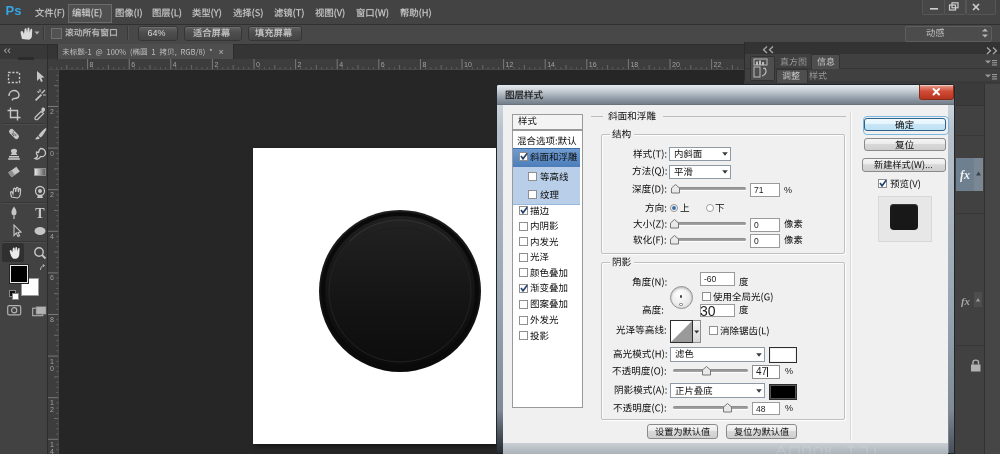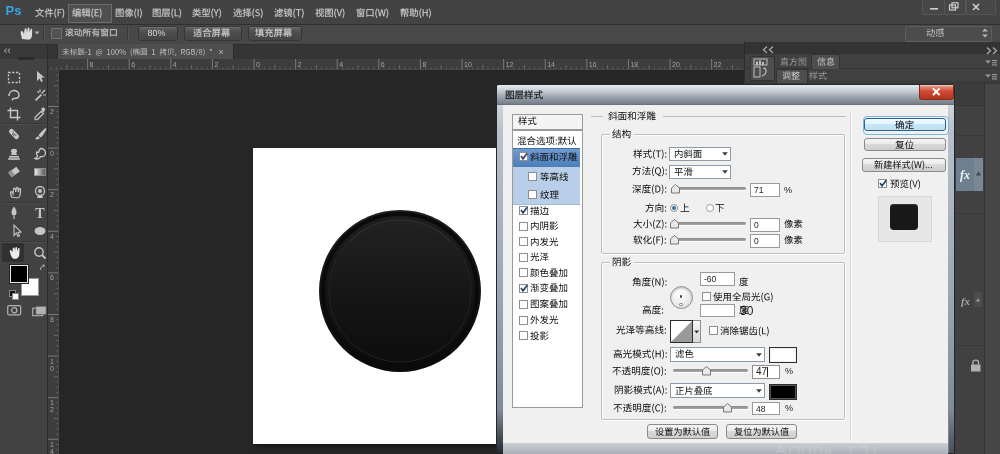--- a/index.html
+++ b/index.html
@@ -161,21 +161,21 @@
           <path transform="translate(17.60,7.74) scale(0.008800)" d="M534 -739V-406C534 -267 523 -91 404 32C420 42 451 67 462 82C591 -48 611 -255 611 -406V-429H766V77H841V-429H958V-501H611V-684C726 -702 854 -728 939 -764L888 -828C806 -790 659 -758 534 -739ZM172 -361V-391V-521H370V-361ZM441 -819C362 -783 218 -756 98 -741V-391C98 -261 93 -88 29 34C45 43 77 68 90 82C147 -22 165 -167 170 -293H442V-589H172V-685C284 -699 408 -721 489 -756Z"></path>
           <path transform="translate(26.40,7.74) scale(0.008800)" d="M391 -840C379 -797 365 -753 347 -710H63V-640H316C252 -508 160 -386 40 -304C54 -290 78 -263 88 -246C151 -291 207 -345 255 -406V79H329V-119H748V-15C748 0 743 6 726 6C707 7 646 8 580 5C590 26 601 57 605 77C691 77 746 77 779 66C812 53 822 30 822 -14V-524H336C359 -562 379 -600 397 -640H939V-710H427C442 -747 455 -785 467 -822ZM329 -289H748V-184H329ZM329 -353V-456H748V-353Z"></path>
           <path transform="translate(35.20,7.74) scale(0.008800)" d="M371 -673C293 -611 182 -561 86 -534L125 -476C230 -508 342 -568 426 -637ZM576 -631C679 -587 810 -516 874 -469L923 -518C854 -566 722 -632 622 -674ZM432 -573C417 -543 391 -503 367 -471H164V82H239V40H769V76H847V-471H446C468 -497 491 -527 511 -557ZM239 -17V-414H769V-17ZM365 -219C405 -203 448 -183 490 -162C427 -124 352 -97 277 -82C289 -69 303 -48 310 -33C394 -54 476 -86 546 -133C598 -104 644 -75 675 -51L714 -94C684 -117 641 -143 594 -169C641 -209 679 -258 705 -318L665 -337L654 -335H427C437 -352 446 -369 454 -386L395 -395C373 -346 332 -288 274 -244C288 -237 308 -220 319 -208C348 -232 373 -259 394 -286H623C602 -252 573 -222 540 -196C494 -219 446 -240 402 -257ZM426 -826C438 -805 450 -779 461 -755H77V-597H152V-695H844V-601H922V-755H551C538 -784 520 -818 504 -845Z"></path>
           <path transform="translate(44.00,7.74) scale(0.008800)" d="M127 -735V55H205V-30H796V51H876V-735ZM205 -107V-660H796V-107Z"></path>
         </g>
       </svg>
     </div>
     <div style="position:absolute;left:127.2px;top:26px;width:1px;height:14px;background:#393939"></div>
     <div style="position:absolute;left:128.2px;top:26px;width:1px;height:14px;background:#545454"></div>
     <div style="position:absolute;left:137.5px;top:25.5px;width:38px;height:13.5px;background:linear-gradient(#606060,#4d4d4d 45%,#454545);border:1px solid #353535;border-radius:3px;box-shadow:inset 0 1px 0 #6e6e6e"></div>
-    <div style="position:absolute;left:156.5px;transform:translateX(-50%);top:28.5px;font-style:normal;font-weight:normal;font-size:9px;font-family:'Liberation Sans',sans-serif;color:#d6d6d6;line-height:9px;white-space:pre;">80%</div>
+    <div style="position:absolute;left:156.5px;transform:translateX(-50%);top:28.5px;font-style:normal;font-weight:normal;font-size:9px;font-family:'Liberation Sans',sans-serif;color:#d6d6d6;line-height:9px;white-space:pre;">64%</div>
     <div style="position:absolute;left:183.5px;top:25.5px;width:56px;height:13.5px;background:linear-gradient(#606060,#4d4d4d 45%,#454545);border:1px solid #353535;border-radius:3px;box-shadow:inset 0 1px 0 #6e6e6e"></div>
     <div style="position:absolute;left:192.9px;top:27.6px;width:37px;height:11px;line-height:0">
       <svg width="37.2" height="10.7" viewBox="0 0 37.2 10.7" style="overflow:visible;display:block">
         <g fill="#d6d6d6" stroke="#d6d6d6" stroke-width="21.5">
           <path transform="translate(0.00,8.18) scale(0.009300)" d="M62 -763C116 -714 180 -644 209 -598L268 -644C238 -690 172 -758 117 -804ZM459 -339H808V-175H459ZM248 -483H39V-413H176V-103C133 -85 85 -46 38 1L85 64C137 2 188 -51 223 -51C246 -51 278 -21 320 2C391 42 476 52 595 52C691 52 868 47 940 42C942 21 953 -14 961 -33C864 -22 714 -15 597 -15C488 -15 401 -21 337 -58C295 -80 271 -101 248 -110ZM387 -401V-113H883V-401H672V-528H953V-595H672V-727C755 -738 833 -752 893 -770L856 -833C736 -796 523 -772 350 -759C358 -742 367 -716 369 -699C440 -703 519 -709 597 -717V-595H306V-528H597V-401Z"></path>
           <path transform="translate(9.30,8.18) scale(0.009300)" d="M517 -843C415 -688 230 -554 40 -479C61 -462 82 -433 94 -413C146 -436 198 -463 248 -494V-444H753V-511C805 -478 859 -449 916 -422C927 -446 950 -473 969 -490C810 -557 668 -640 551 -764L583 -809ZM277 -513C362 -569 441 -636 506 -710C582 -630 662 -567 749 -513ZM196 -324V78H272V22H738V74H817V-324ZM272 -48V-256H738V-48Z"></path>
           <path transform="translate(18.60,8.18) scale(0.009300)" d="M348 -527C370 -495 394 -453 407 -427L477 -453C464 -478 437 -519 417 -548ZM211 -727H814V-625H211ZM136 -792V-461C136 -308 127 -104 31 41C50 49 83 70 96 82C197 -68 211 -298 211 -461V-559H893V-792ZM739 -551C724 -514 698 -462 673 -421H252V-357H409V-259L408 -219H226V-154H397C377 -88 330 -24 215 26C232 39 256 65 265 82C405 20 456 -65 474 -154H681V81H755V-154H947V-219H755V-357H919V-421H747C770 -454 796 -492 818 -528ZM681 -219H481L482 -257V-357H681Z"></path>
           <path transform="translate(27.90,8.18) scale(0.009300)" d="M244 -486H766V-422H244ZM244 -598H766V-534H244ZM459 -255V-186H275C302 -208 327 -231 348 -255ZM533 -255H658C678 -231 703 -208 729 -186H533ZM172 -648V-371H349C339 -353 326 -334 311 -316H53V-255H253C197 -205 123 -158 31 -122C46 -111 67 -85 75 -67C125 -89 170 -113 210 -139V48H282V-125H459V80H533V-125H730V-24C730 -14 727 -11 715 -10C704 -10 666 -10 623 -12C631 5 641 26 644 44C705 44 746 45 771 35C796 25 803 10 803 -24V-135C842 -111 884 -92 925 -78C935 -96 955 -122 970 -135C887 -158 799 -203 738 -255H947V-316H398C411 -334 422 -352 433 -371H841V-648ZM627 -840V-776H368V-840H295V-776H66V-713H295V-665H368V-713H627V-668H701V-713H935V-776H701V-840Z"></path>
         </g>
       </svg>
@@ -1191,21 +1191,21 @@
     <div style="position:absolute;left:642.1px;top:305.0px;width:22px;height:11px;line-height:0">
       <svg width="21.9" height="11.0" viewBox="0 0 21.9 11.0" style="overflow:visible;display:block">
         <g fill="#111">
           <path transform="translate(0.00,8.45) scale(0.009600)" d="M286 -559H719V-468H286ZM211 -614V-413H797V-614ZM441 -826 470 -736H59V-670H937V-736H553C542 -768 527 -810 513 -843ZM96 -357V79H168V-294H830V1C830 12 825 16 813 16C801 16 754 17 711 15C720 31 731 54 735 72C799 72 842 72 869 63C896 53 905 37 905 0V-357ZM281 -235V21H352V-29H706V-235ZM352 -179H638V-85H352Z"></path>
           <path transform="translate(9.60,8.45) scale(0.009600)" d="M386 -644V-557H225V-495H386V-329H775V-495H937V-557H775V-644H701V-557H458V-644ZM701 -495V-389H458V-495ZM757 -203C713 -151 651 -110 579 -78C508 -111 450 -153 408 -203ZM239 -265V-203H369L335 -189C376 -133 431 -86 497 -47C403 -17 298 1 192 10C203 27 217 56 222 74C347 60 469 35 576 -7C675 37 792 65 918 80C927 61 946 31 962 15C852 5 749 -15 660 -46C748 -93 821 -157 867 -243L820 -268L807 -265ZM473 -827C487 -801 502 -769 513 -741H126V-468C126 -319 119 -105 37 46C56 52 89 68 104 80C188 -78 201 -309 201 -469V-670H948V-741H598C586 -773 566 -813 548 -845Z"></path>
           <path transform="translate(19.20,8.45) scale(0.009600)" d="M139 -390C175 -390 205 -418 205 -460C205 -501 175 -530 139 -530C102 -530 73 -501 73 -460C73 -418 102 -390 139 -390ZM139 13C175 13 205 -15 205 -56C205 -98 175 -126 139 -126C102 -126 73 -98 73 -56C73 -15 102 13 139 13Z"></path>
         </g>
       </svg>
     </div>
     <div style="position:absolute;left:700px;top:303.5px;width:35px;height:13.5px;background:#fff;border:1px solid #9a9a9a;box-sizing:border-box"></div>
-    <div style="position:absolute;left:740px;top:306.5px;font-style:normal;font-weight:normal;font-size:12px;font-family:'Liberation Sans',sans-serif;color:#1c1c1c;line-height:8.5px;white-space:pre;">30</div>
+    <div style="position:absolute;left:700px;top:306.5px;font-style:normal;font-weight:normal;font-size:14px;font-family:'Liberation Sans',sans-serif;color:#1c1c1c;line-height:8.5px;white-space:pre;">30</div>
     <div style="position:absolute;left:739.0px;top:305.1px;width:9px;height:11px;line-height:0">
       <svg width="9.4" height="10.8" viewBox="0 0 9.4 10.8" style="overflow:visible;display:block">
         <g fill="#111">
           <path transform="translate(0.00,8.27) scale(0.009400)" d="M386 -644V-557H225V-495H386V-329H775V-495H937V-557H775V-644H701V-557H458V-644ZM701 -495V-389H458V-495ZM757 -203C713 -151 651 -110 579 -78C508 -111 450 -153 408 -203ZM239 -265V-203H369L335 -189C376 -133 431 -86 497 -47C403 -17 298 1 192 10C203 27 217 56 222 74C347 60 469 35 576 -7C675 37 792 65 918 80C927 61 946 31 962 15C852 5 749 -15 660 -46C748 -93 821 -157 867 -243L820 -268L807 -265ZM473 -827C487 -801 502 -769 513 -741H126V-468C126 -319 119 -105 37 46C56 52 89 68 104 80C188 -78 201 -309 201 -469V-670H948V-741H598C586 -773 566 -813 548 -845Z"></path>
         </g>
       </svg>
     </div>
     <div style="position:absolute;left:616.3px;top:324.5px;width:51px;height:11px;line-height:0">
       <svg width="50.7" height="11.0" viewBox="0 0 50.7 11.0" style="overflow:visible;display:block">
         <g fill="#111">

